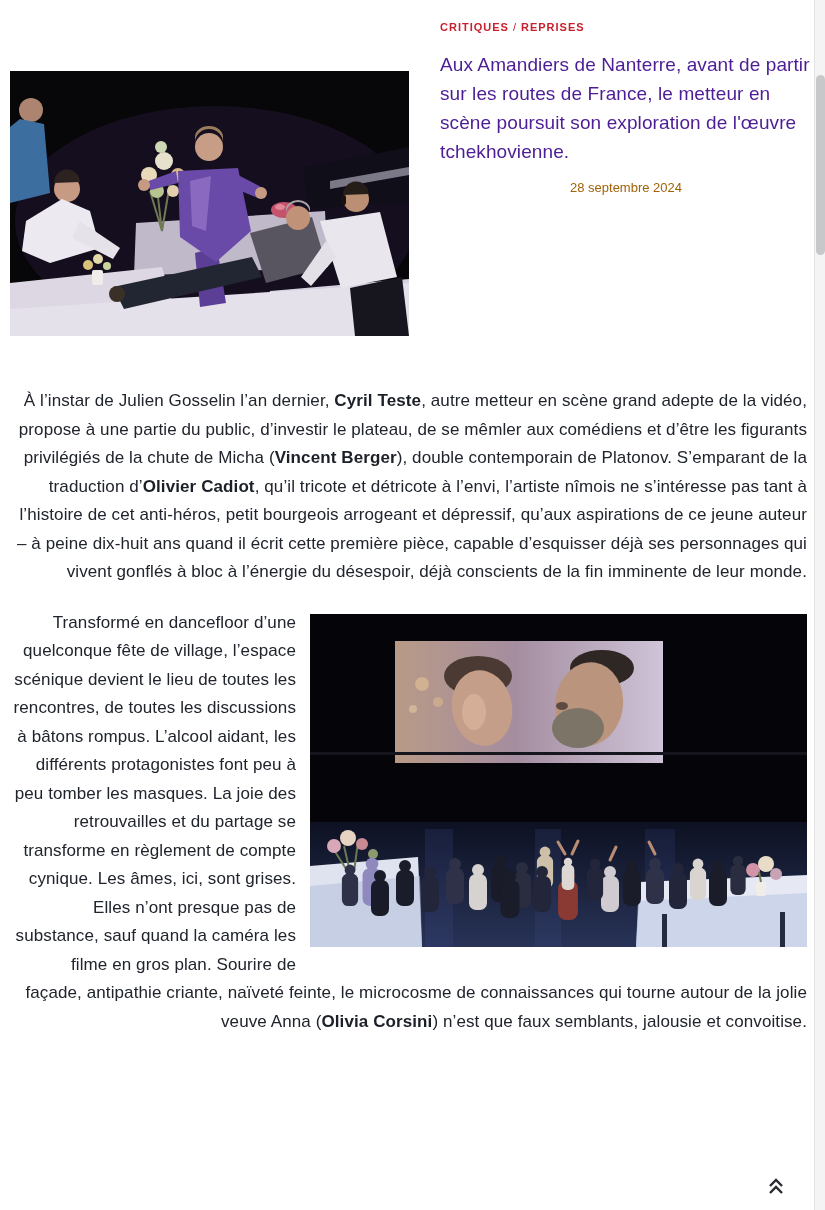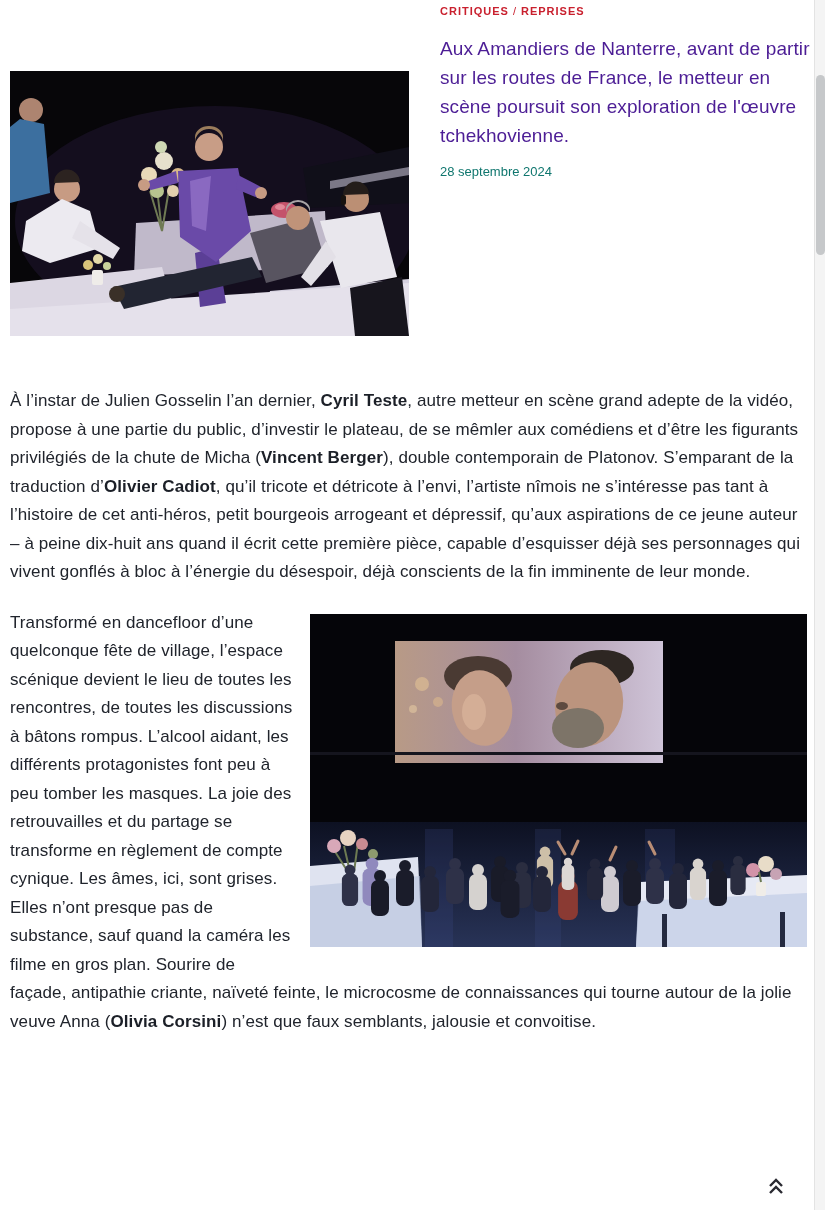--- a/index.html
+++ b/index.html
@@ -21,39 +21,39 @@
     background:#c6c8ca; border-radius:5px;
   }
 
   
   .top { display:flex; align-items:flex-start; padding-left:10px; }
   .photo1-wrap { width:399px; flex:0 0 399px; margin-top:71px; }
   .photo1-wrap svg { display:block; width:399px; height:265px; }
   .caption {
     margin-top:9px; font-size:13px; color:#8d9096; letter-spacing:.2px;
   }
-  .head-col { margin-left:31px; width:372px; padding-top:5px; }
+  .head-col { margin-left:31px; width:372px; padding-top:21px; }
   .breadcrumb { font-size:11px; font-weight:700; letter-spacing:1px; }
   .breadcrumb a { text-decoration:none; }
   .breadcrumb .crumb, .breadcrumb .sep { color:#c9202e; }
   .breadcrumb .sep { padding:0 4px; font-weight:400; }
   h1.title {
     margin-top:21px; font-weight:700; color:#17181c;
     font-size:44px; line-height:52px; letter-spacing:-1px;
   }
   h1.title .t-line { display:block; }
   h1.title em { font-style:italic; }
   .standfirst {
     margin-top:17px; font-size:19px; line-height:29px;
     font-weight:400; color:#4c1d95; letter-spacing:.1px;
   }
-  .pub-date { margin-top:14px; font-size:13px; color:#0f766e; }
-
-  
-  .article-body { padding:0 18px 0 10px; margin-top:51px; }
+  .pub-date { margin-top:14px; font-size:13px; color:#a16207;text-align:center; }
+
+  
+  .article-body { padding:0 18px 0 10px; margin-top:51px;text-align:right; }
   .body-p {
     font-size:17px; line-height:28.5px; color:#20242c; width:797px;
     letter-spacing:.1px;
   }
   .body-p strong { font-weight:700; color:#1b1f27; }
   .p2-wrap { margin-top:22px; width:797px; }
   .photo2-wrap {
     float:right; width:497px; height:333px; margin:5px 0 16px 14px;
   }
   .photo2-wrap svg { display:block; width:497px; height:333px; }

